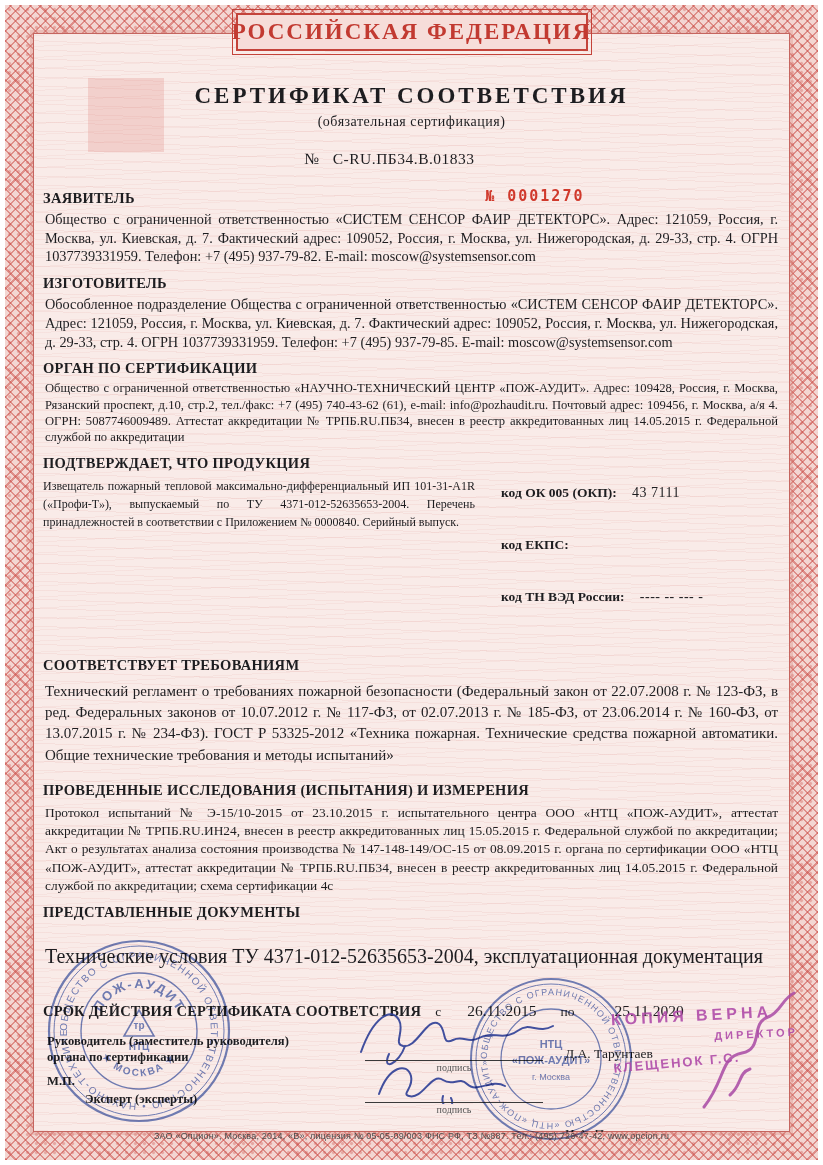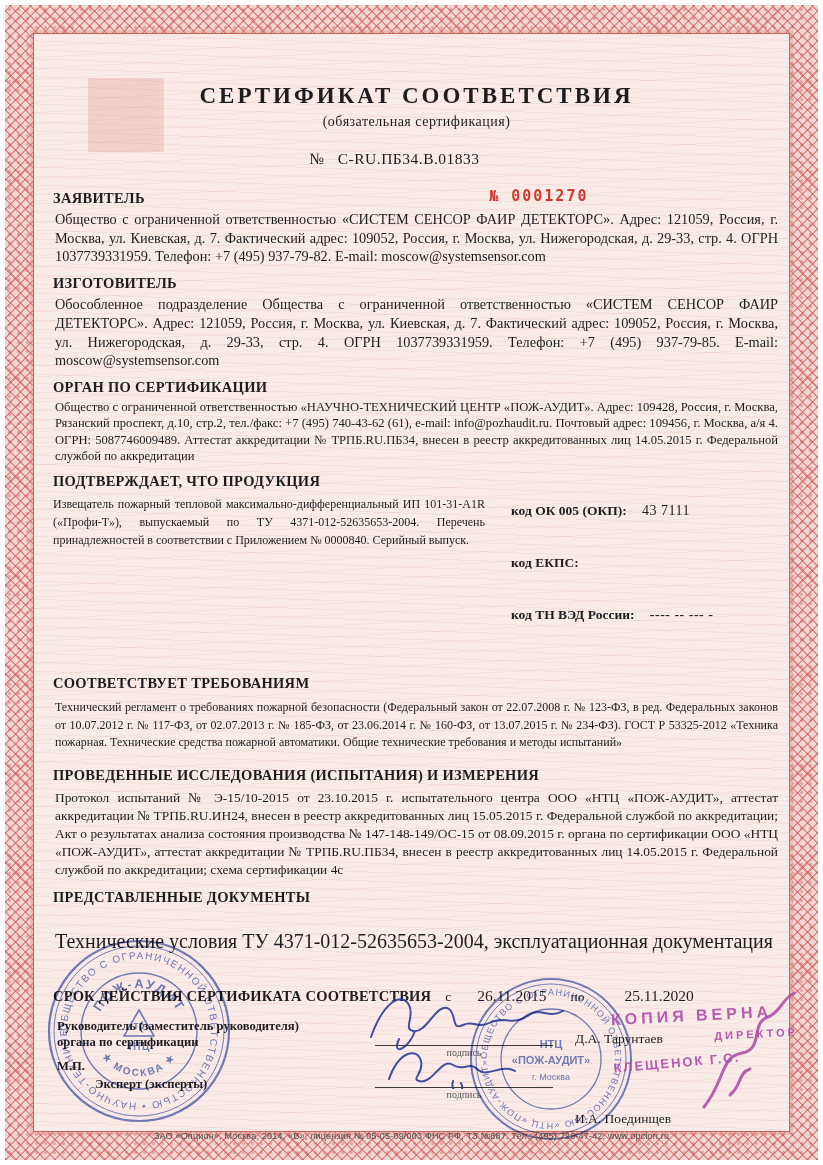--- a/index.html
+++ b/index.html
@@ -55,21 +55,21 @@
     outline:1.5px solid #c4433a; outline-offset:3px;
     display:flex; align-items:center; justify-content:center;
   }
   .banner span {
     font-weight:bold; font-size:23px; letter-spacing:2px; color:#c23a31;
     white-space:nowrap;
   }
 
   .content {
     position:absolute; inset:33px;
-    padding:50px 10px 0 20px;
+    padding:50px 10px 0 10px;
     overflow:hidden;
   }
 
   .title   { text-align:center; font-size:23px; font-weight:600; letter-spacing:3px; }
   .subtitle{ text-align:center; font-size:14px; margin-top:5px; letter-spacing:.5px; }
   .cert-no { text-align:center; font-size:15.5px; margin-top:20px; white-space:pre; transform:translateX(-22px); letter-spacing:.5px; }
 
   .h { font-size:14.5px; font-weight:bold; letter-spacing:.3px; margin-top:9px; }
   .h-first { margin-top:22px; position:relative; }
   .blank-no {
@@ -81,21 +81,21 @@
   .para    { font-size:14.3px; line-height:1.31; text-align:justify; margin-top:3px; padding:0 2px; }
   .para-sm { font-size:12.6px; line-height:1.30; text-align:justify; margin-top:3px; padding:0 2px; }
 
   .product-row { display:flex; gap:26px; margin-top:5px; }
   .product-text { width:432px; font-size:12px; line-height:1.5; text-align:justify; }
   .codes { flex:1; padding-top:8px; }
   .code-row { margin-bottom:36px; font-size:13.5px; }
   .code-label { font-weight:bold; margin-right:12px; }
   .code-value { font-size:14px; letter-spacing:.5px; }
 
-  .reg-para { font-size:12px; line-height:1.42; text-align:justify; margin-top:7px; padding:0 2px; }
+  .reg-para { font-size:15px; line-height:1.42; text-align:justify; margin-top:7px; padding:0 2px; }
   .res-para { font-size:13.4px; line-height:1.36; text-align:justify; margin-top:5px; padding:0 2px; }
   .doc-text { font-size:20px; margin-top:24px; padding:0 2px;font-family:Liberation Serif, serif; }
 
   .validity { margin-top:34px; font-size:14.5px; display:flex; align-items:baseline; }
   .v-head { font-weight:bold; letter-spacing:.2px;text-align:center; }
   .v-label { margin-left:14px; font-size:13.5px; }
   .v-date  { margin-left:26px; margin-right:10px; font-size:15.5px; }
   .v-date.last { margin-left:40px; }
 
   .sig-area { position:relative; margin-top:14px; height:100px; font-size:12.6px; }
@@ -137,20 +137,23 @@
 </style>
 </head>
 <body>
 
 <div class="cert">
 
   <div class="band"></div>
   <div class="panel"></div>
   <div class="watermark-square"></div>
 
+  <div class="banner">
+    <span>РОССИЙСКАЯ ФЕДЕРАЦИЯ</span>
+  </div>
 
   <div class="content">
 
     <div class="title">СЕРТИФИКАТ СООТВЕТСТВИЯ</div>
     <div class="subtitle">(обязательная сертификация)</div>
     <div class="cert-no">№   C-RU.ПБ34.В.01833</div>
 
     <div class="h h-first">
       <span>ЗАЯВИТЕЛЬ</span>
       <span class="blank-no">№ 0001270</span>

